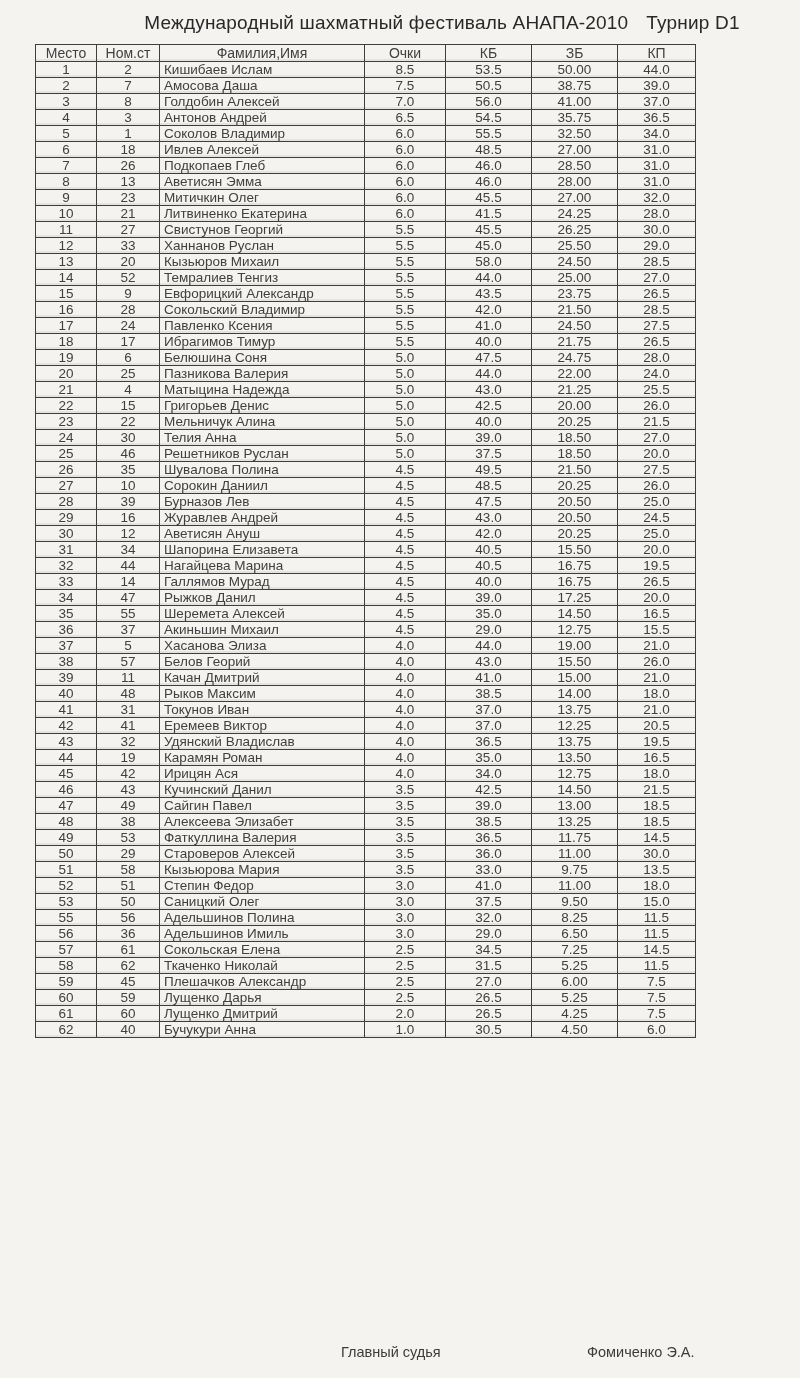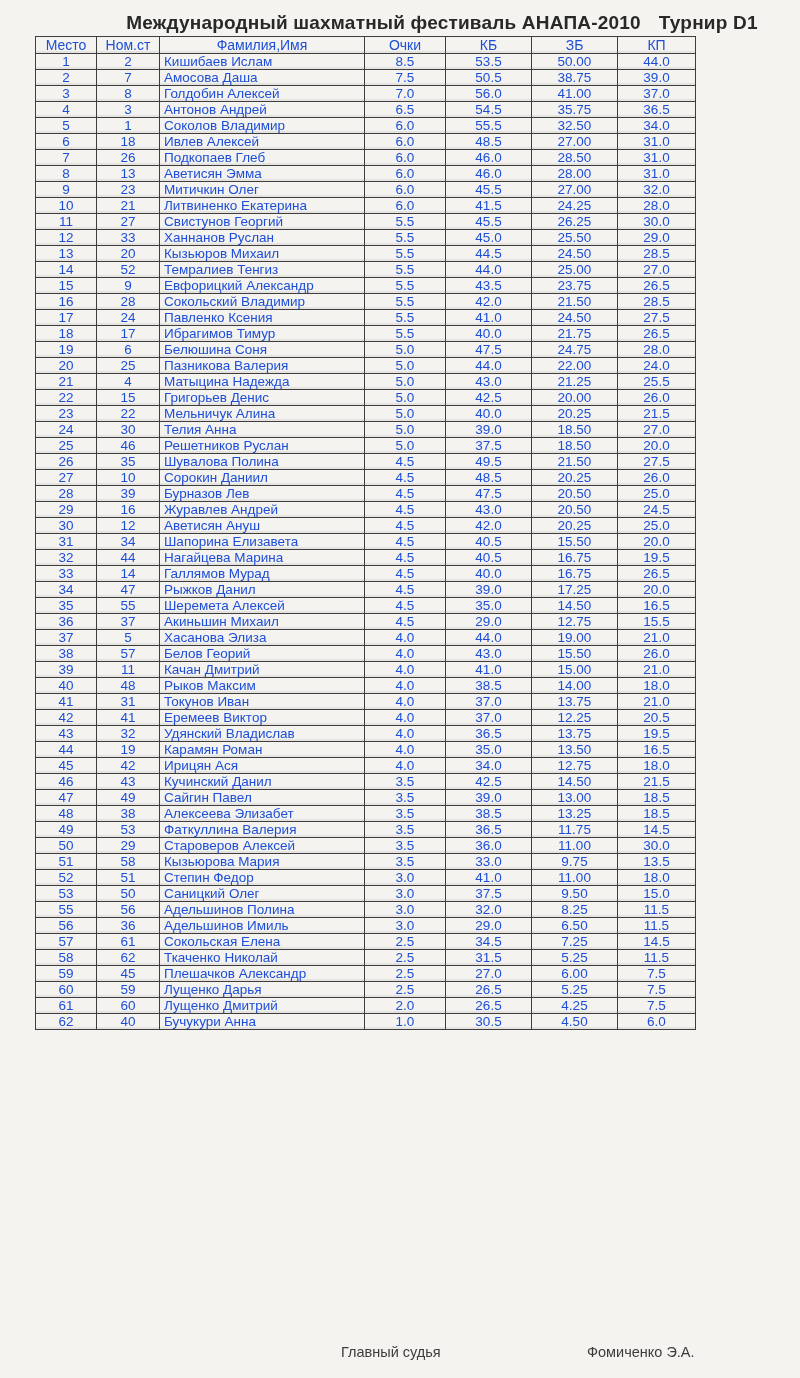--- a/index.html
+++ b/index.html
@@ -8,30 +8,30 @@
     background:#f4f3f0;
     font-family:"Liberation Sans",sans-serif;
     color:#3a3a3a;
     position:relative;
     overflow:hidden;
   }
   .title{
     position:absolute;top:12px;left:0;width:800px;
     box-sizing:border-box;padding-left:84px;
     text-align:center;
-    font-weight:bold;font-size:19px;color:#282828;
+    font-weight:normal;font-size:19px;color:#282828;
     letter-spacing:.2px;
     white-space:nowrap;
   }
   .title .gap{display:inline-block;width:18px;}
   table.results{
-    position:absolute;top:36px;left:35px;
+    position:absolute;top:44px;left:35px;
     width:655px;height:908px;
     border-collapse:collapse;table-layout:fixed;
-    font-size:13.5px;color:#1d4ed8;
+    font-size:13.5px;color:#404040;
   }
   th,td{
     border:1.5px solid #3e3e3e;
     padding:0;text-align:center;font-weight:normal;
     overflow:hidden;white-space:nowrap;
     
     box-shadow:inset 0 -2px 0 rgba(160,157,150,.18);
   }
   th{font-size:14px;}
   .c0{width:60px;}
@@ -175,21 +175,21 @@
         <td class="c3">5.5</td>
         <td class="c4">45.0</td>
         <td class="c5">25.50</td>
         <td class="c6">29.0</td>
       </tr>
       <tr>
         <td class="c0">13</td>
         <td class="c1">20</td>
         <td class="c2">Кызьюров Михаил</td>
         <td class="c3">5.5</td>
-        <td class="c4">44.5</td>
+        <td class="c4">58.0</td>
         <td class="c5">24.50</td>
         <td class="c6">28.5</td>
       </tr>
       <tr>
         <td class="c0">14</td>
         <td class="c1">52</td>
         <td class="c2">Темралиев Тенгиз</td>
         <td class="c3">5.5</td>
         <td class="c4">44.0</td>
         <td class="c5">25.00</td>

